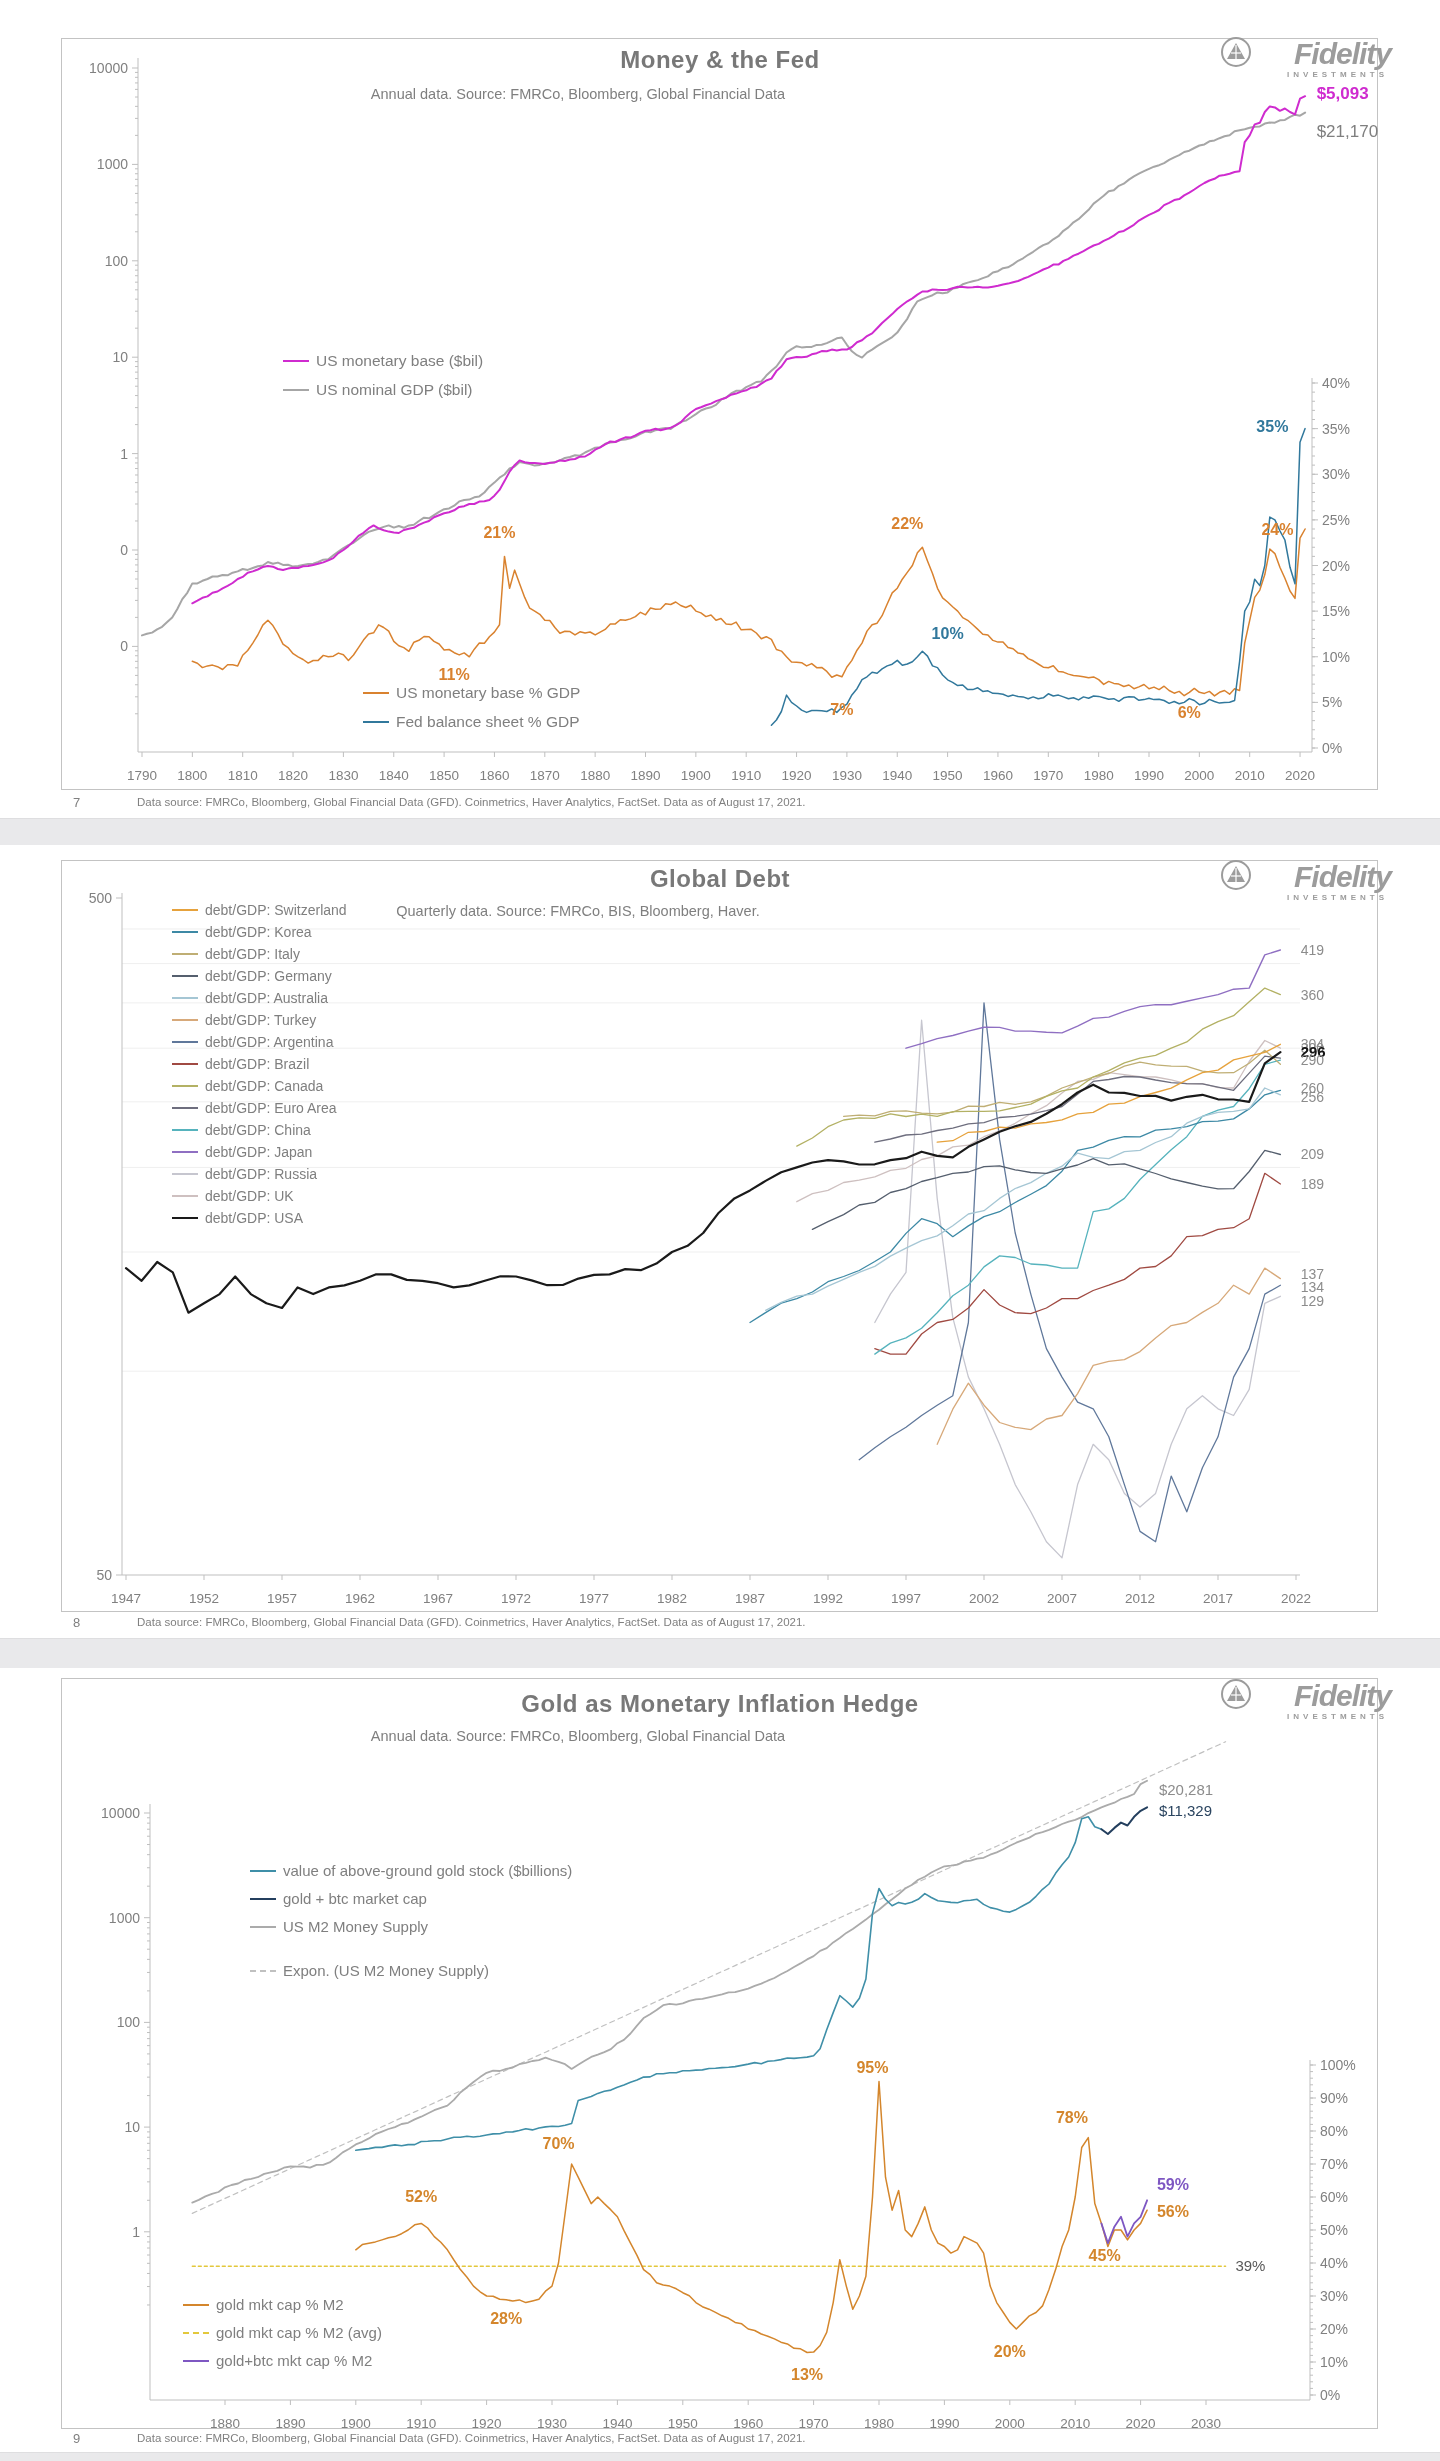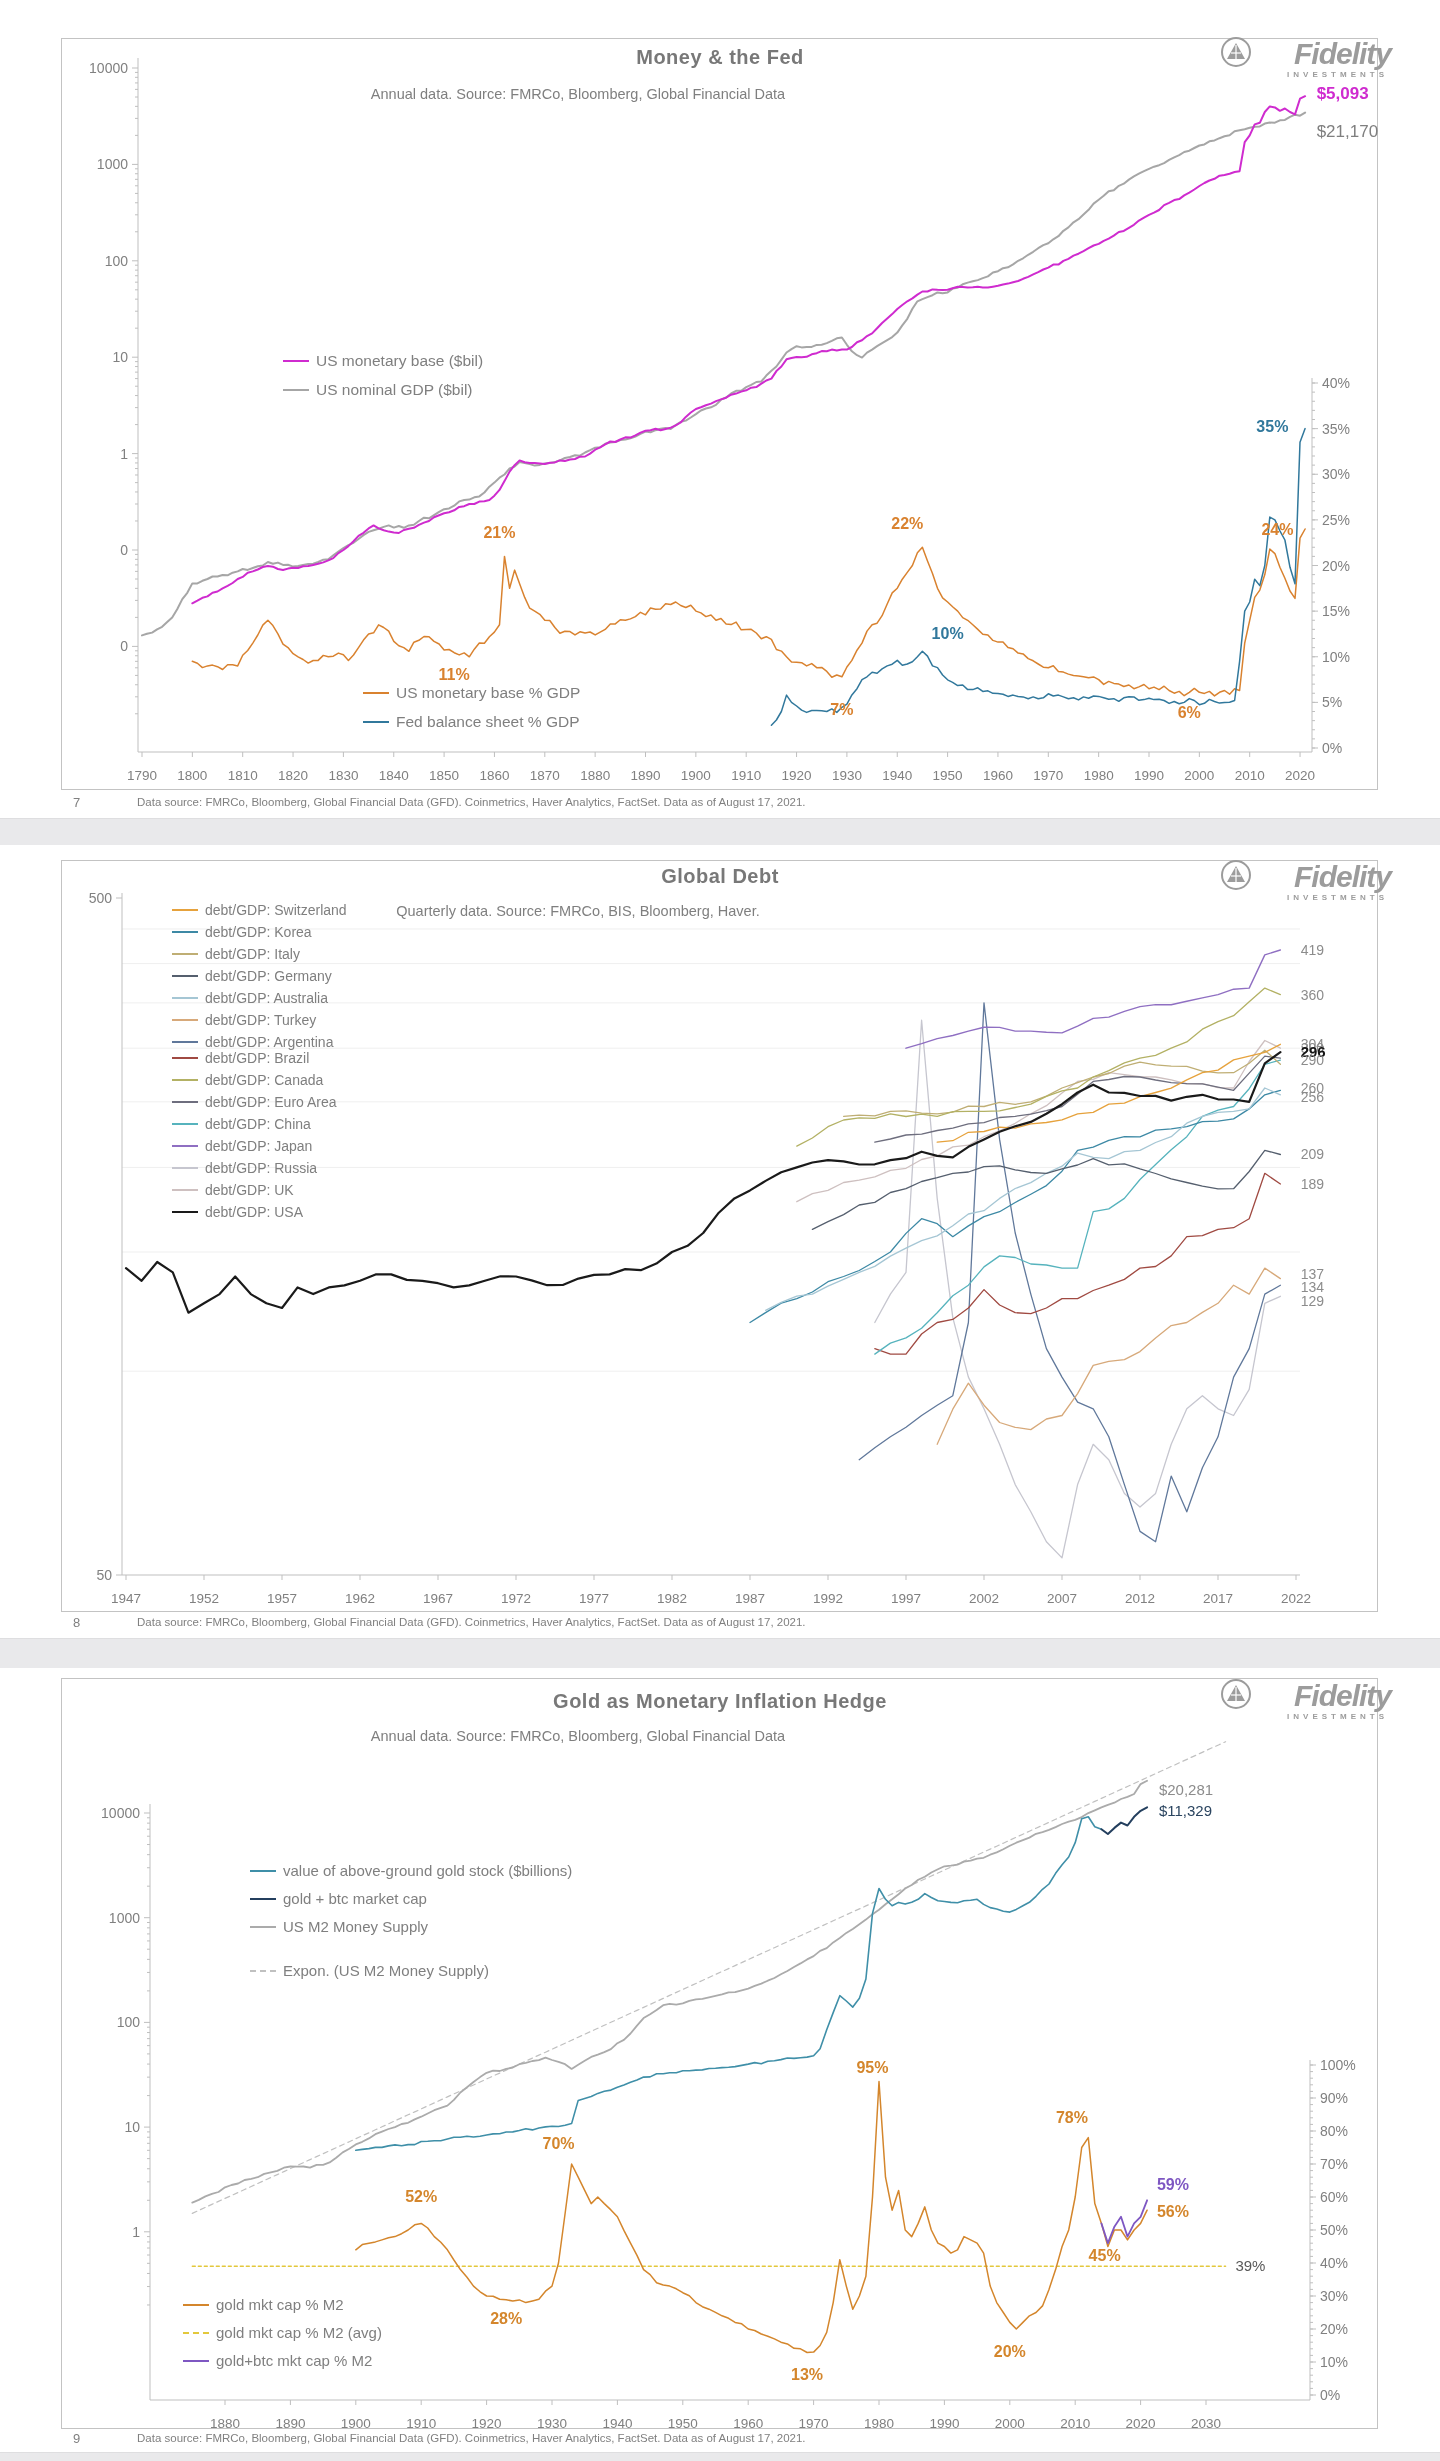--- a/index.html
+++ b/index.html
@@ -1,20 +1,20 @@
 <!DOCTYPE html>
 <html><head>
 <meta charset="utf-8">
 <style>
   html,body{margin:0;padding:0;background:#ffffff;}
   body{width:1440px;height:2461px;position:relative;font-family:"Liberation Sans",sans-serif;}
   .slide{position:absolute;left:0;width:1440px;overflow:hidden;background:#ffffff;}
   .panel{position:absolute;border:1px solid #c3c3c3;background:#ffffff;}
   .chart-svg{position:absolute;left:0;top:0;}
-  .title{position:absolute;left:0;width:1440px;text-align:center;font-size:20px;font-weight:bold;color:#787878;letter-spacing:.5px;}
+  .title{position:absolute;left:0;width:1440px;text-align:center;font-size:24px;font-weight:bold;color:#787878;letter-spacing:.5px;}
   .subtitle{position:absolute;left:0;width:1156px;text-align:center;font-size:14.5px;color:#7f7f7f;}
   .footnote{position:absolute;font-size:11.5px;color:#808080;}
   .pagenum{position:absolute;font-size:13px;color:#808080;}
   .sep{position:absolute;left:0;width:1440px;background:#e9e9eb;border-top:1px solid #dedee0;}
   .logo{position:absolute;width:170px;color:#9c9c9c;}
   .logo-row{display:flex;align-items:center;gap:36px;}
   .logo-text{font-size:30px;font-weight:bold;font-style:italic;letter-spacing:-1px;margin-left:4px;}
   .logo-sub{display:block;text-align:right;font-size:8px;letter-spacing:4px;margin-top:-4px;font-weight:bold;}
   .legend{position:absolute;}
   .legend-item{display:flex;align-items:center;color:#7f7f7f;white-space:nowrap;}
@@ -380,21 +380,21 @@
         <span>debt/GDP: Germany</span>
       </div>
       <div class="legend-item" style="margin-bottom: 6px;">
         <span class="legend-swatch" style="border-top-color: rgb(165, 198, 212);"></span>
         <span>debt/GDP: Australia</span>
       </div>
       <div class="legend-item" style="margin-bottom: 6px;">
         <span class="legend-swatch" style="border-top-color: rgb(215, 169, 122);"></span>
         <span>debt/GDP: Turkey</span>
       </div>
-      <div class="legend-item" style="">
+      <div class="legend-item" style="margin-bottom: 6px;">
         <span class="legend-swatch" style="border-top-color: rgb(96, 120, 155);"></span>
         <span>debt/GDP: Argentina</span>
       </div>
       <div class="legend-item" style="margin-bottom: 6px;">
         <span class="legend-swatch" style="border-top-color: rgb(160, 74, 66);"></span>
         <span>debt/GDP: Brazil</span>
       </div>
       <div class="legend-item" style="margin-bottom: 6px;">
         <span class="legend-swatch" style="border-top-color: rgb(179, 177, 100);"></span>
         <span>debt/GDP: Canada</span>

